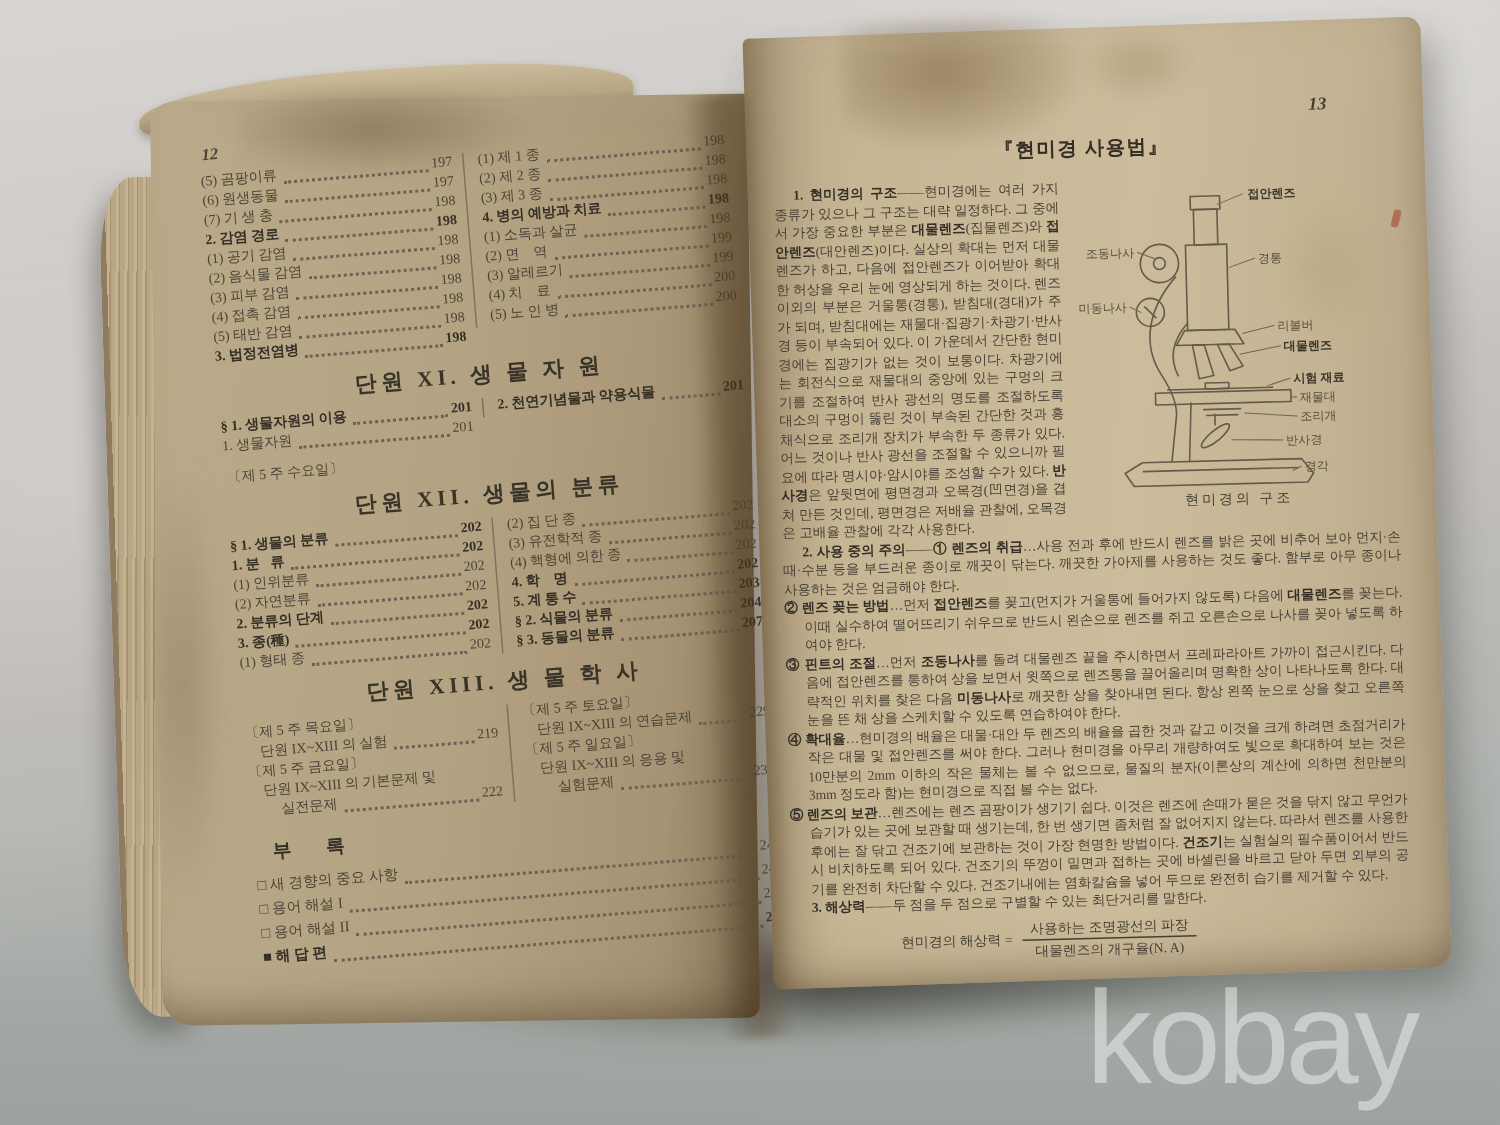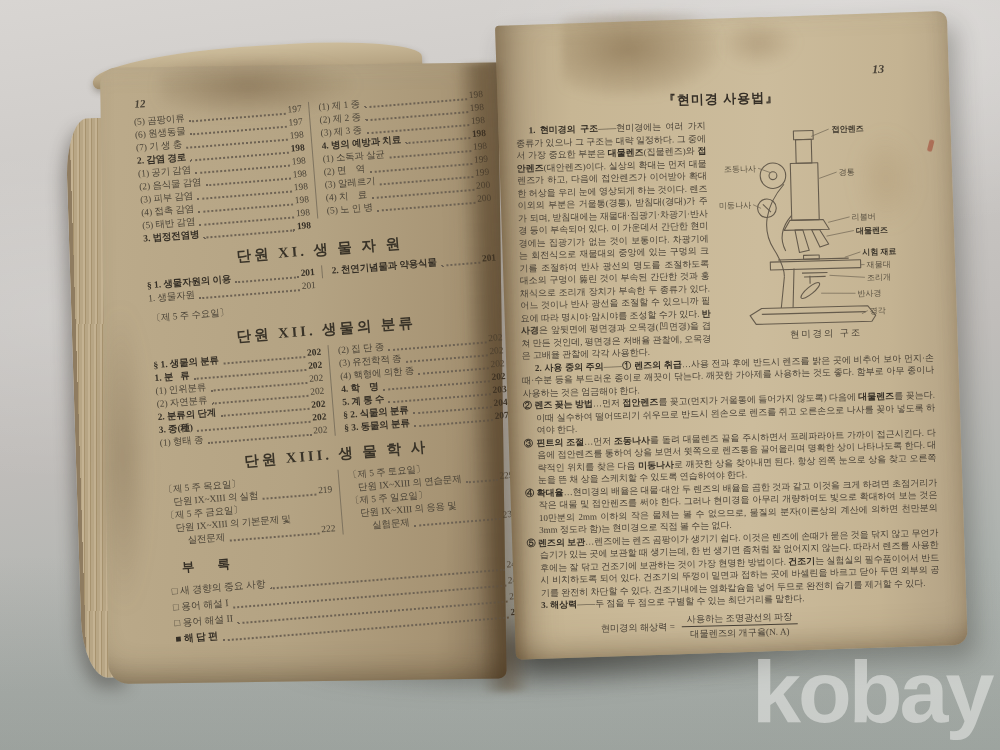--- a/index.html
+++ b/index.html
@@ -85,22 +85,22 @@
     background:radial-gradient(ellipse at 50% 50%, rgba(118,90,56,.28), transparent 72%);filter:blur(6px);}
   .stainC{position:absolute;right:34px;top:118px;width:64px;height:96px;
     background:radial-gradient(ellipse at 50% 50%, rgba(140,110,70,.18), transparent 75%);filter:blur(8px);}
   .red-mark{position:absolute;right:18px;top:128px;width:5px;height:12px;
     background:rgba(158,62,44,.55);transform:rotate(16deg);border-radius:2px;filter:blur(.5px);}
 
   .gutter{position:absolute;left:468px;top:64px;width:50px;height:628px;
     transform:rotate(-2.4deg);filter:blur(3px);z-index:5;pointer-events:none;
     background:linear-gradient(90deg, rgba(70,50,26,0) 0%, rgba(70,50,26,.34) 42%, rgba(86,62,34,.4) 58%, rgba(70,50,26,0) 100%);}
 
-  .watermark{position:absolute;left:752px;top:648px;z-index:10;
-    font-family:"Liberation Sans","DejaVu Sans",sans-serif;font-weight:700;
+  .watermark{position:absolute;left:724px;top:648px;z-index:10;
+    font-family:"Liberation Sans","DejaVu Sans",sans-serif;font-weight:400;
     font-size:88px;letter-spacing:-3px;color:rgba(253,253,250,.45);line-height:1;}
 
   svg .scope{stroke:#655b4c;stroke-width:1.1;fill:none;stroke-linejoin:round;}
   svg .lead{stroke:#6f6554;stroke-width:.7;}
   svg text{font-family:"Liberation Serif","DejaVu Serif",serif;font-size:8.2px;fill:#564e3f;}
   svg text.lblb{font-weight:bold;fill:#3c362c;}
 </style>
 </head>
 <body>
 

